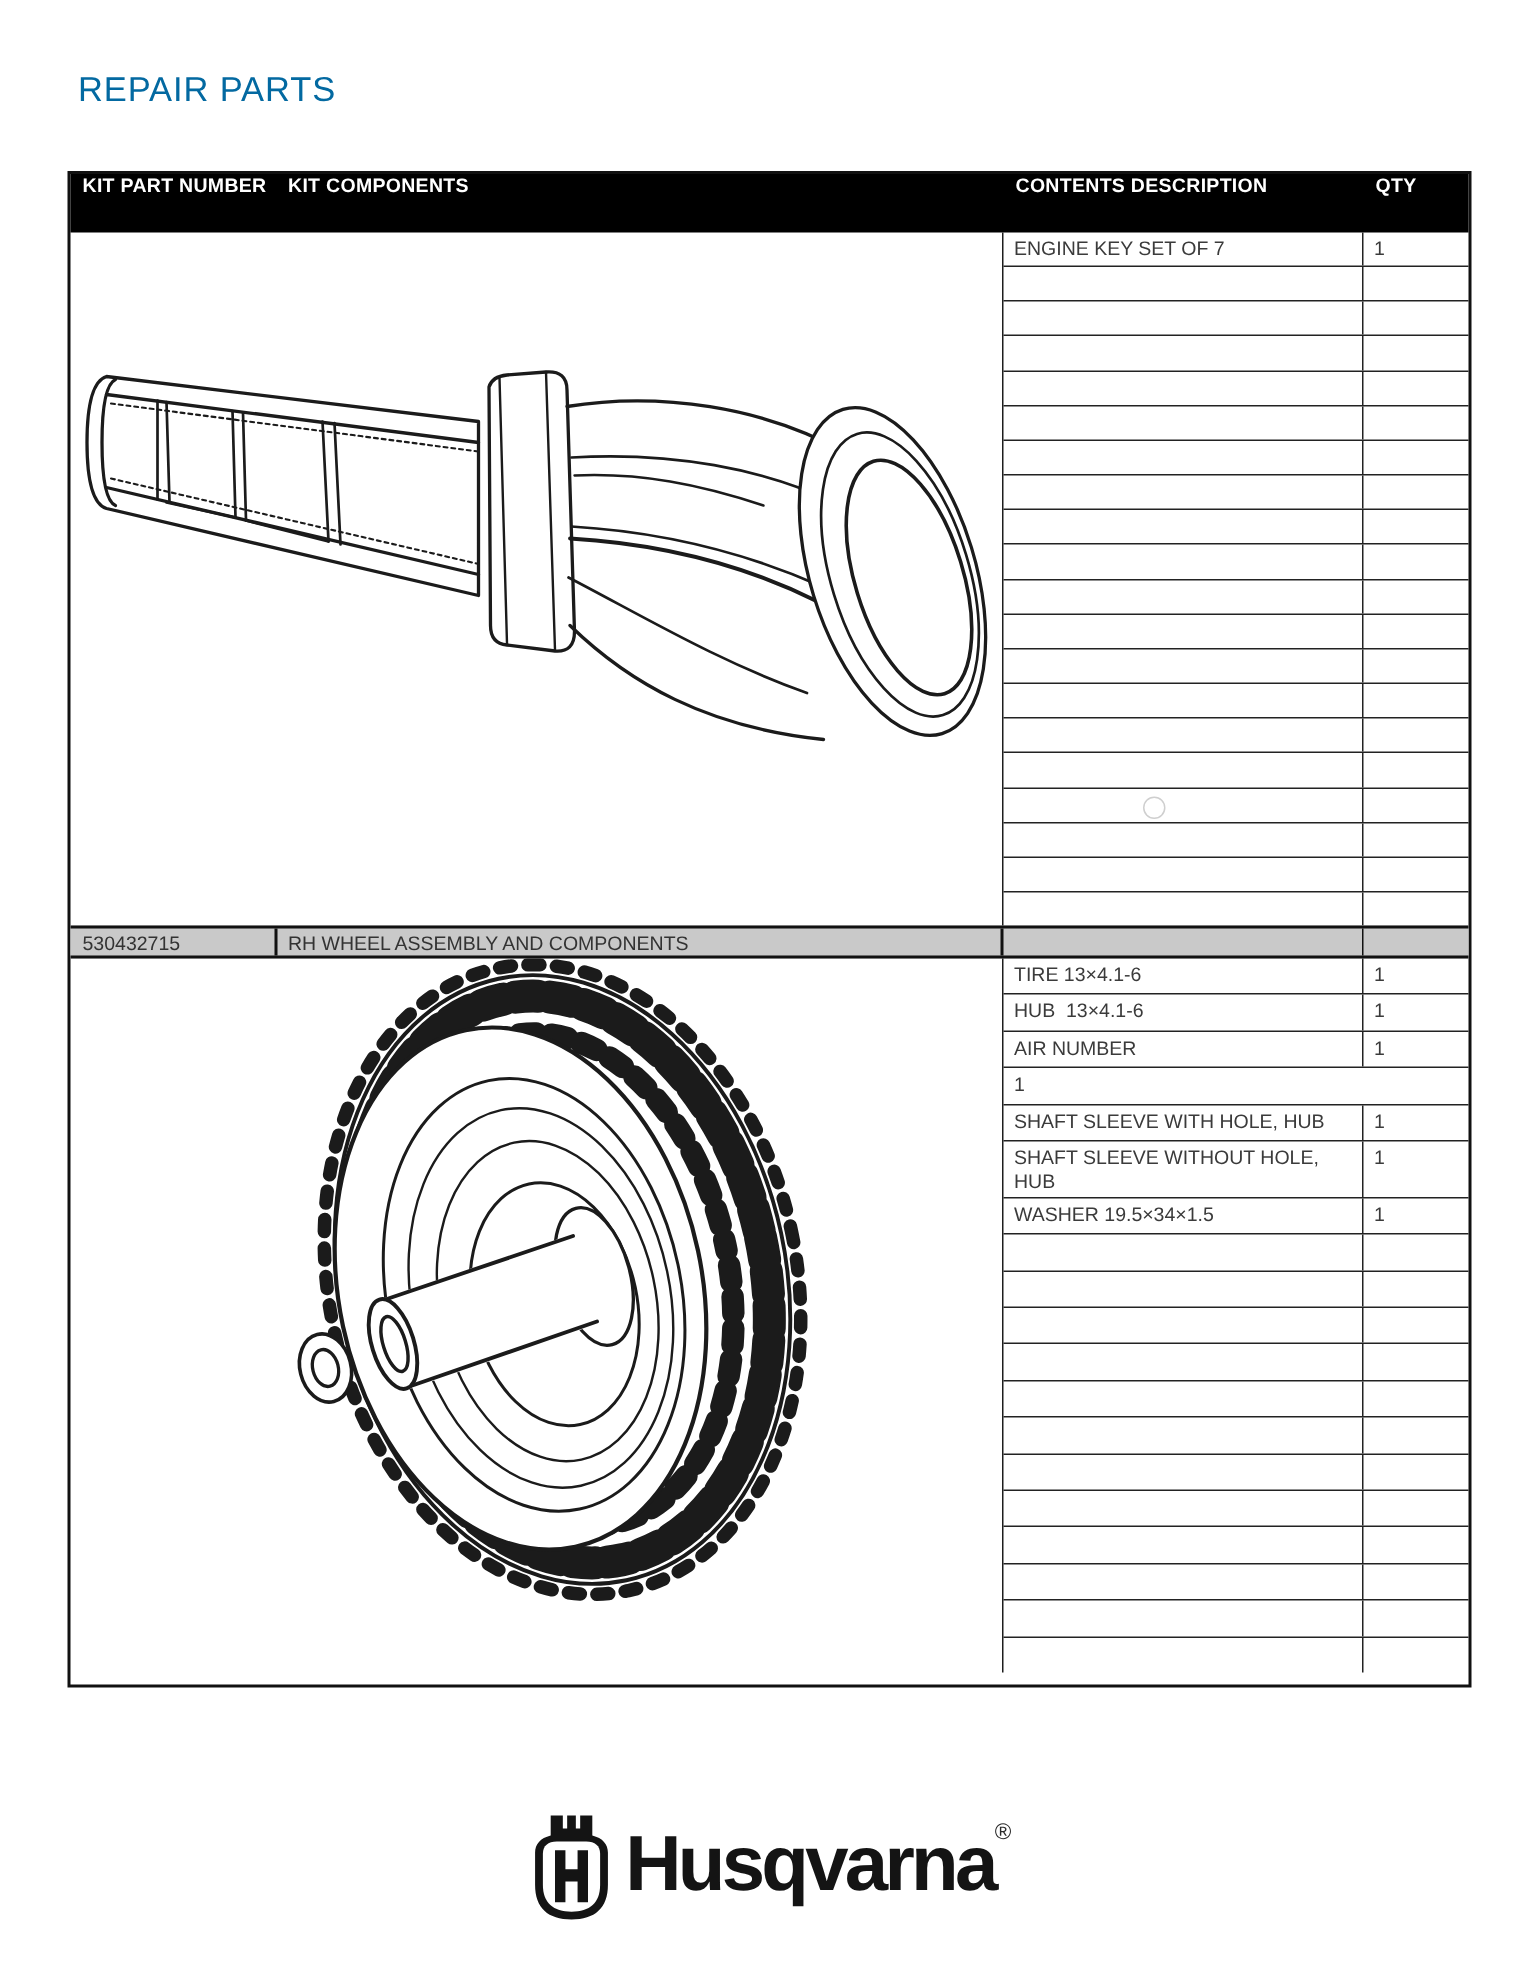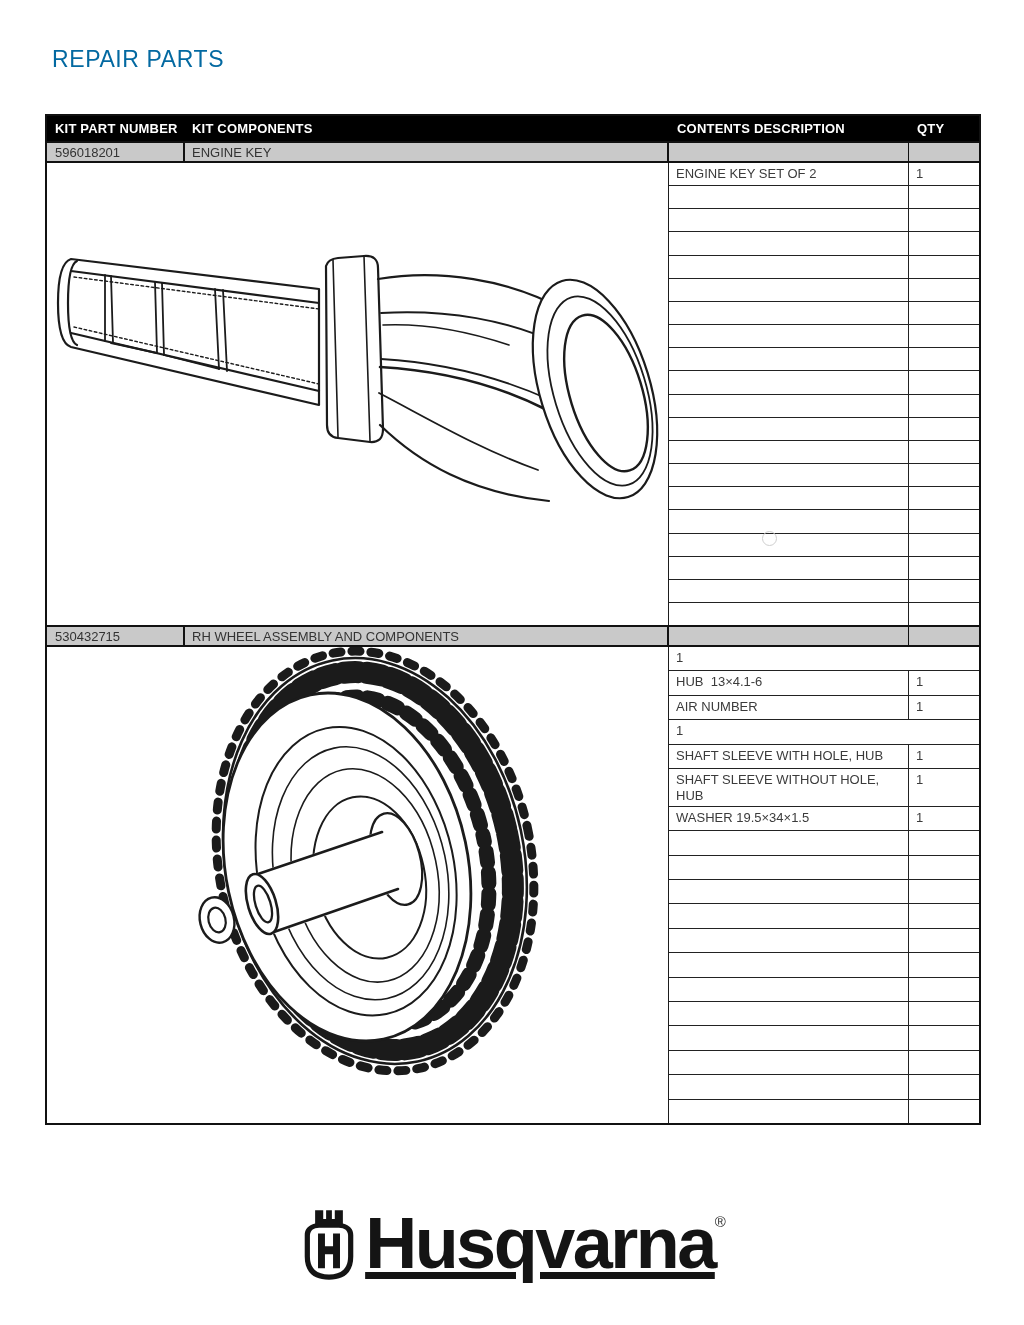--- a/index.html
+++ b/index.html
@@ -11,22 +11,22 @@
   .page-title {
     position:absolute; left:52px; top:46px;
     font-size:23px; font-weight:400; letter-spacing:0.6px; color:#0369a1;
   }
   
   .parts-table {
     position:absolute; left:45px; top:114px; width:936px; height:1011px;
     border:2px solid #111; display:flex; flex-direction:column; background:#fff;
   }
   .t-header {
-    height:25px; flex:none; background:#000; color:#fff;
-    display:flex; align-items:center; font-size:13px; font-weight:bold;
+    height:39px; flex:none; background:#000; color:#fff;
+    display:flex; align-items:flex-start; font-size:13px; font-weight:bold;
   }
   .t-header .hc { padding-left:8px; letter-spacing:0.2px; }
   .hc.c1 { width:138px; }
   .hc.c2 { flex:1; padding-left:7px; }
   .hc.c3 { width:240px; }
   .hc.c4 { width:70px; }
   .kit-row {
     height:22px; flex:none; background:#c9c9c9;
     border-top:2px solid #111; border-bottom:2px solid #111;
     display:flex; align-items:stretch; font-size:13px; color:#333;
@@ -54,48 +54,42 @@
     position:absolute; left:762px; top:531px; width:15px; height:15px;
     border:1.6px solid #cfcfcf; border-radius:50%;
   }
   
   .brand {
     position:absolute; left:0; top:1206px; width:1024px;
     display:flex; justify-content:center; align-items:flex-start;
   }
   .brand-icon { width:62px; height:74px; flex:none; margin-top:2px; }
   .wordmark {
-    font-size:72px; font-weight:bold; letter-spacing:-2.5px; color:#141414;
-    line-height:74px; margin-left:5px;text-decoration:underline;
+    font-size:52px; font-weight:bold; letter-spacing:-2.5px; color:#141414;
+    line-height:74px; margin-left:5px;
   }
   .regmark { font-size:15px; color:#2a2a2a; line-height:15px; margin-top:8px; font-weight:400; }
   .lineart { stroke:#1b1b1b; fill:none; stroke-linejoin:round; stroke-linecap:round; }
 </style>
 </head>
 <body>
 
 <div class="page">
 
   <div class="page-title">REPAIR PARTS</div>
 
   <div class="parts-table">
 
     <div class="t-header">
       <div class="hc c1">KIT PART NUMBER</div>
       <div class="hc c2">KIT COMPONENTS</div>
       <div class="hc c3">CONTENTS DESCRIPTION</div>
       <div class="hc c4">QTY</div>
     </div>
 
-    <div class="kit-row">
-      <div class="kc c1">596018201</div>
-      <div class="kc c2">ENGINE KEY</div>
-      <div class="kc c3"></div>
-      <div class="kc c4"></div>
-    </div>
 
     <div class="section s1">
       <div class="illus">
         <svg width="620" height="460" viewBox="0 0 620 460">
           <g class="lineart" stroke-width="2.2">
 
             <path fill="#fff" d="M24,96 L272,126 L272,242 L24,184 Q11,180 11,140 Q11,100 24,96 Z"></path>
             <path d="M30,98 Q21,102 21,140 Q21,178 30,182"></path>
             <path d="M24,108 L272,140"></path>
             <path stroke-width="1.4" stroke-dasharray="2.6 2.6" d="M27,114 L272,146"></path>
@@ -117,21 +111,21 @@
             <path stroke-width="1.6" d="M336,162 C380,160 420,168 462,182"></path>
 
             <ellipse fill="#fff" cx="548" cy="226" rx="55" ry="113" transform="rotate(-17 548 226)"></ellipse>
             <ellipse fill="#fff" stroke-width="1.8" cx="553" cy="228" rx="46" ry="98" transform="rotate(-17 553 228)"></ellipse>
             <ellipse fill="#fff" stroke-width="2.4" cx="559" cy="230" rx="36" ry="81" transform="rotate(-17 559 230)"></ellipse>
           </g>
         </svg>
       </div>
       <div class="rows">
           <div class="c-row">
-            <div class="c-desc">ENGINE KEY SET OF 2</div>
+            <div class="c-desc">ENGINE KEY SET OF 7</div>
             <div class="c-qty">1</div>
           </div>
           <div class="c-row">
             <div class="c-desc"></div>
             <div class="c-qty"></div>
           </div>
           <div class="c-row">
             <div class="c-desc"></div>
             <div class="c-qty"></div>
           </div>
@@ -243,20 +237,21 @@
             <ellipse cx="215" cy="257" rx="14" ry="31" fill="#fff" stroke-width="2.6" transform="rotate(-17 215 257)"></ellipse>
             <ellipse cx="216" cy="257" rx="7.5" ry="19" fill="#fff" stroke-width="2.3" transform="rotate(-17 216 257)"></ellipse>
 
             <ellipse cx="170" cy="273" rx="17" ry="23" fill="#fff" stroke-width="2.4" transform="rotate(-14 170 273)"></ellipse>
             <ellipse cx="170" cy="273" rx="8.5" ry="12.5" fill="#fff" stroke-width="2.2" transform="rotate(-14 170 273)"></ellipse>
           </g>
         </svg>
       </div>
       <div class="rows">
           <div class="c-row">
+            <div class="c-desc">TIRE 13×4.1-6</div>
             <div class="c-qty">1</div>
           </div>
           <div class="c-row">
             <div class="c-desc">HUB  13×4.1-6</div>
             <div class="c-qty">1</div>
           </div>
           <div class="c-row">
             <div class="c-desc">AIR NUMBER</div>
             <div class="c-qty">1</div>
           </div>

